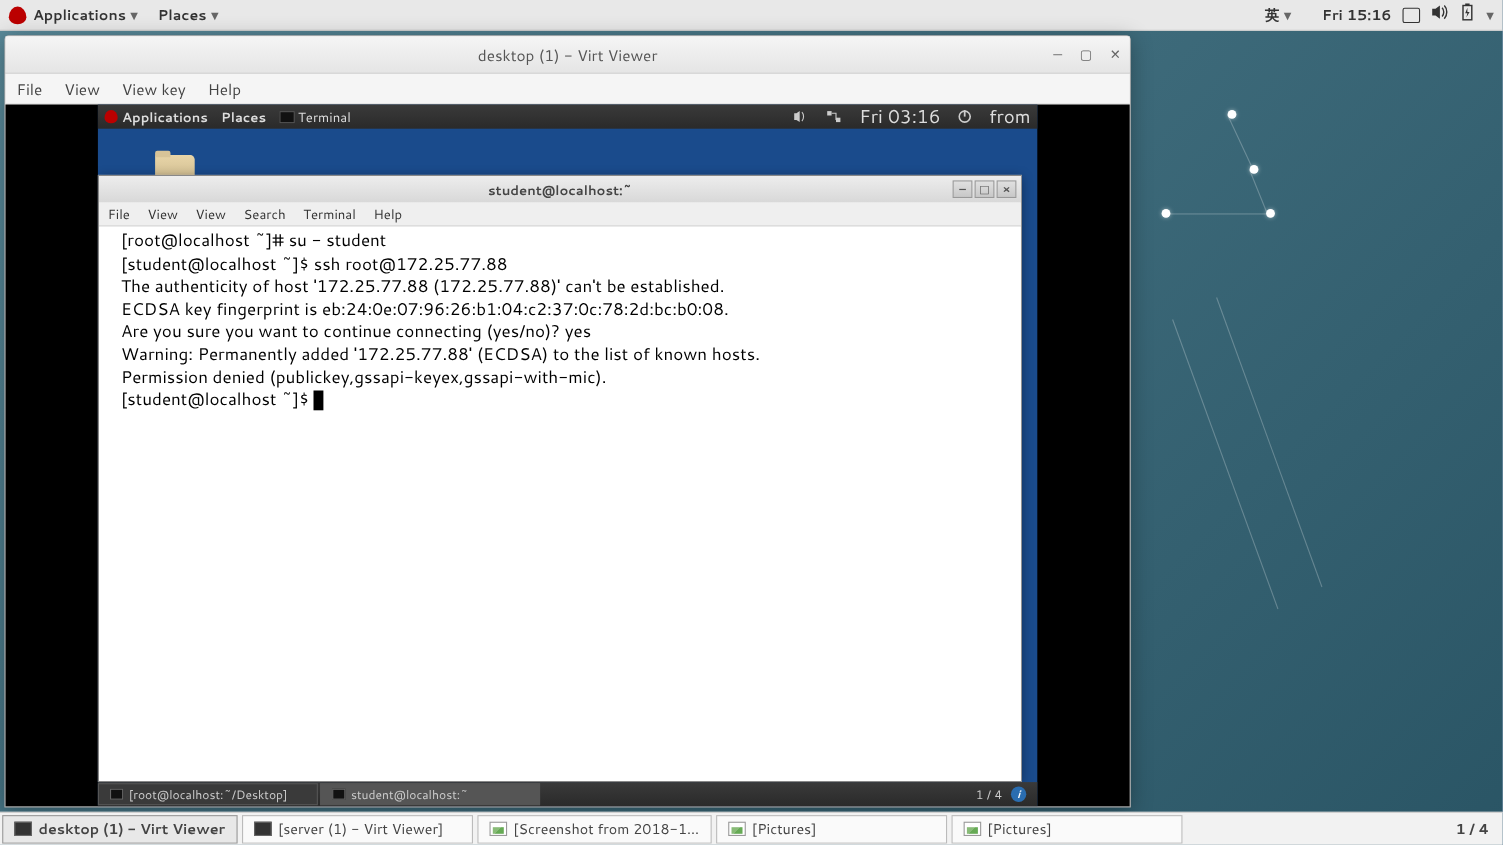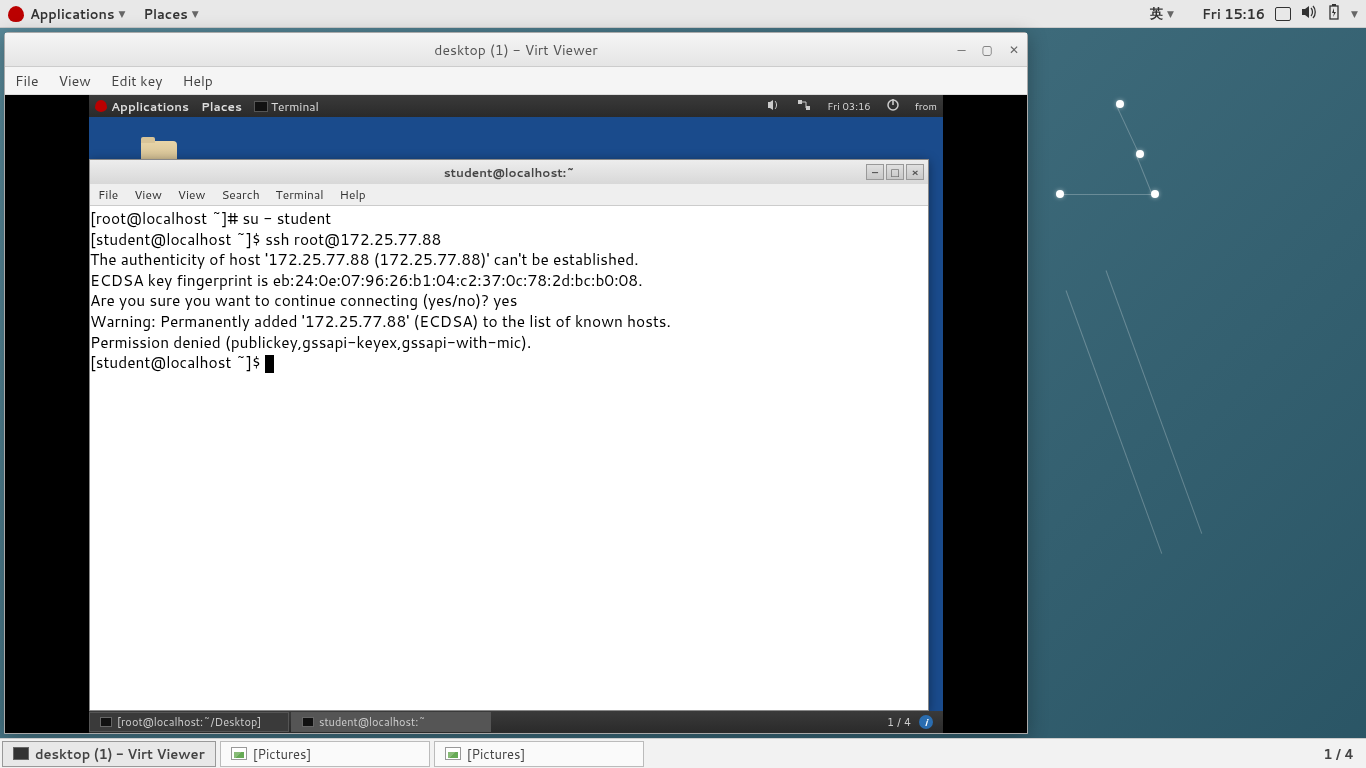--- a/index.html
+++ b/index.html
@@ -15,31 +15,31 @@
 .virt-titlebar .wbtns { position:absolute; right:8px; display:flex; gap:16px; font-size:12px; color:#666; }
 .virt-titlebar .wbtns span { cursor:default; }
 .virt-menubar { height:28px; background:#f5f5f5; border-bottom:1px solid #ddd; display:flex; align-items:center; padding:0 10px; gap:20px; font-size:14px; color:#444; }
 .virt-content { flex:1; background:#000; position:relative; overflow:hidden; }
 .guest { position:absolute; left:84px; top:0; right:84px; bottom:0; background:#1a4b8c; }
 .guest-topbar { height:22px; background:linear-gradient(#3a3a3a,#2a2a2a); display:flex; align-items:center; padding:0 6px; font-size:12px; color:#ddd; }
 .guest-topbar .ghat { width:12px; height:12px; background:#b00; border-radius:50% 50% 50% 50% / 60% 60% 40% 40%; margin-right:4px; }
 .guest-topbar .gitem { margin-right:12px; font-weight:bold; }
 .guest-topbar .gterm { display:flex; align-items:center; margin-right:12px; }
 .guest-topbar .gterm-icon { width:14px; height:11px; background:#111; border:1px solid #555; margin-right:3px; }
-.guest-topbar .gright { margin-left:auto; display:flex; align-items:center; gap:16px; font-size:10px; }
+.guest-topbar .gright { margin-left:auto; display:flex; align-items:center; gap:16px; font-size:17px; }
 .guest-topbar .gright svg { fill:#ccc; }
 .guest-body { position:relative; height:calc(100% - 44px); }
 .folder-icon { position:absolute; left:52px; top:24px; width:36px; height:28px; background:linear-gradient(#e8d5a8,#c9b68a); border-radius:2px 4px 2px 2px; }
 .folder-icon::before { content:""; position:absolute; top:-4px; left:0; width:14px; height:6px; background:#d8c498; border-radius:2px 2px 0 0; }
 .term-window { position:absolute; left:0; top:42px; width:840px; height:552px; background:#fff; border:1px solid #888; box-shadow:0 2px 10px rgba(0,0,0,.4); display:flex; flex-direction:column; }
 .term-titlebar { height:24px; background:linear-gradient(#ededed,#d8d8d8); display:flex; align-items:center; justify-content:center; font-size:12px; color:#444; font-weight:bold; position:relative; }
 .term-titlebar .tbtns { position:absolute; right:4px; display:flex; gap:2px; }
 .term-titlebar .tbtn { width:18px; height:16px; background:linear-gradient(#e0e0e0,#c8c8c8); border:1px solid #999; font-size:10px; display:flex; align-items:center; justify-content:center; color:#555; }
 .term-menubar { height:22px; background:#efefef; border-bottom:1px solid #ccc; display:flex; align-items:center; padding:0 8px; gap:16px; font-size:12px; color:#333; }
-.term-body { flex:1; background:#fff; padding:2px 0; font-family:"DejaVu Sans Mono","Courier New",monospace; font-size:15.5px; color:#000; line-height:1.33; white-space:pre-wrap; overflow:hidden; }
+.term-body { flex:1; background:#fff; padding:2px 20px; font-family:"DejaVu Sans Mono","Courier New",monospace; font-size:15.5px; color:#000; line-height:1.33; white-space:pre-wrap; overflow:hidden; }
 .term-cursor { display:inline-block; width:9px; height:18px; background:#000; vertical-align:text-bottom; }
 .guest-taskbar { position:absolute; left:0; right:0; bottom:0; height:22px; background:linear-gradient(#3a3a3a,#2a2a2a); display:flex; align-items:center; font-size:11px;gap:26px; }
 .guest-taskbar .gtab { height:20px; display:flex; align-items:center; padding:0 10px; background:#3a3a3a; border:1px solid #555; margin-right:2px; color:#ccc; gap:5px; min-width:200px; }
 .guest-taskbar .gtab.active { background:#555; }
 .guest-taskbar .gtab-icon { width:12px; height:10px; background:#111; border:1px solid #666; }
 .guest-taskbar .gws { margin-left:auto; padding:0 10px; color:#ccc; display:flex; align-items:center; gap:8px; }
 .host-taskbar { position:absolute; left:0; right:0; bottom:0; height:30px; background:#f2f2f2; border-top:1px solid #ccc; display:flex; align-items:center; font-size:13px; }
 .host-taskbar .htab { height:26px; display:flex; align-items:center; padding:0 10px; border:1px solid #bbb; margin:0 2px; background:#fafafa; gap:6px; color:#444; min-width:210px; }
 .host-taskbar .htab.active { background:#e8e8e8; border-color:#999; font-weight:bold; }
 .host-taskbar .htab-icon { width:16px; height:13px; background:#333; border:1px solid #666; flex-shrink:0; }
@@ -106,21 +106,21 @@
     <span>desktop (1) - Virt Viewer</span>
     <div class="wbtns">
       <span>—</span>
       <span>▢</span>
       <span>✕</span>
     </div>
   </div>
   <div class="virt-menubar">
     <span>File</span>
     <span>View</span>
-    <span>Edit key</span>
+    <span>View key</span>
     <span>Help</span>
   </div>
   <div class="virt-content">
     <div class="guest">
 
       <div class="guest-topbar">
         <div class="ghat"></div>
         <span class="gitem">Applications</span>
         <span class="gitem">Places</span>
         <div class="gterm">
@@ -189,20 +189,28 @@
   </div>
 </div>
 
 <div class="host-taskbar">
   <div id="host-tabs" style="display:flex;flex:1;overflow:hidden">
       <div class="htab active">
         <div class="htab-icon "></div>
         <span>desktop (1) - Virt Viewer</span>
       </div>
       <div class="htab">
+        <div class="htab-icon "></div>
+        <span>[server (1) - Virt Viewer]</span>
+      </div>
+      <div class="htab">
+        <div class="htab-icon pic"></div>
+        <span>[Screenshot from 2018-1...</span>
+      </div>
+      <div class="htab">
         <div class="htab-icon pic"></div>
         <span>[Pictures]</span>
       </div>
       <div class="htab">
         <div class="htab-icon pic"></div>
         <span>[Pictures]</span>
       </div>
     </div>
   <div class="hws">1 / 4</div>
 </div>

